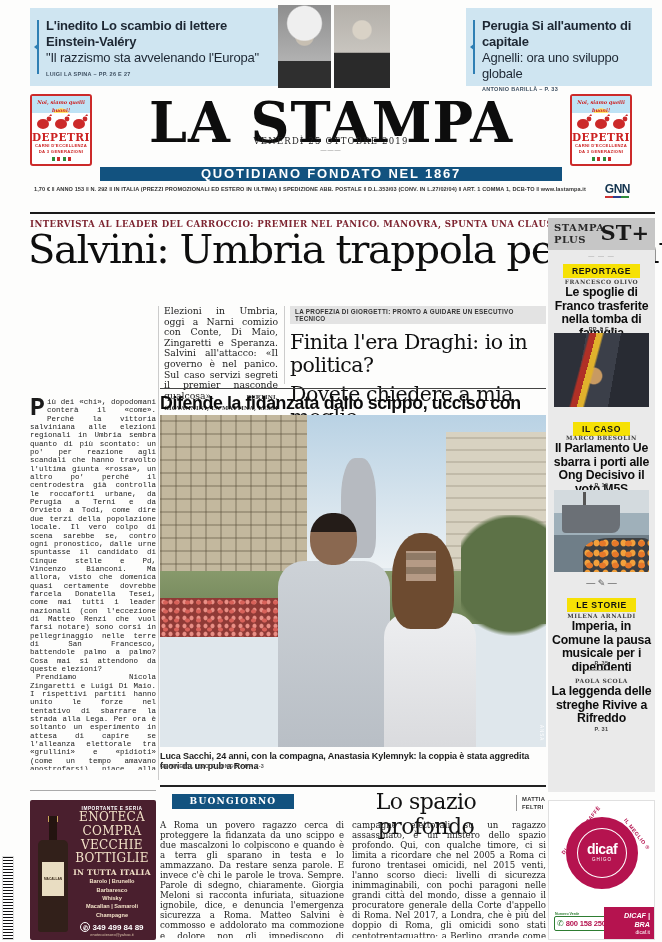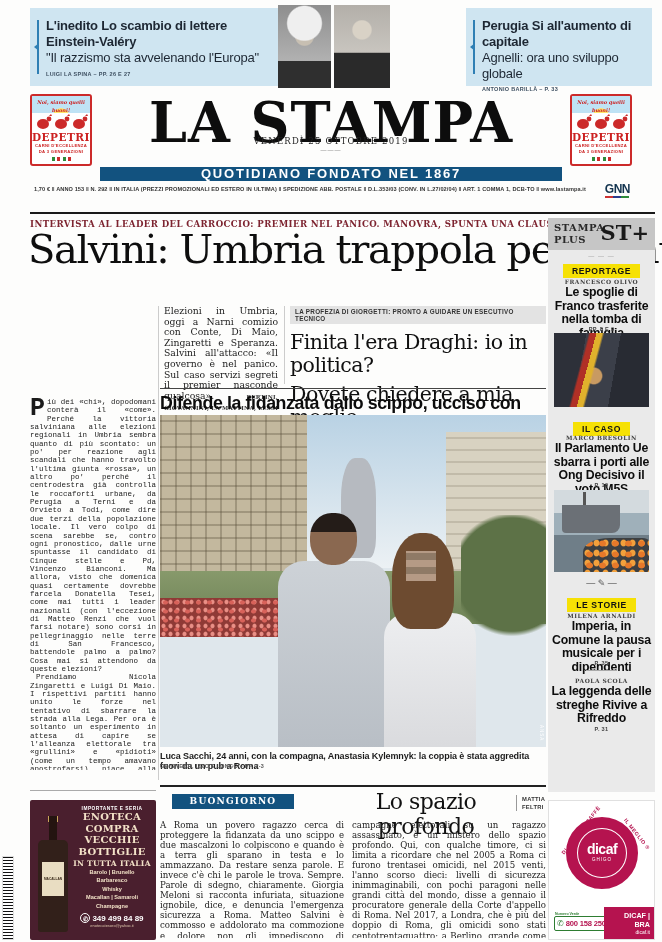--- a/index.html
+++ b/index.html
@@ -166,28 +166,28 @@
   .dc-core .dsub { font-size:4.5px; letter-spacing:1px; }
   .dc-arc { position:absolute; color:#b5134f; font-weight:bold; font-size:5.2px; letter-spacing:.6px; }
   .dc-arc1 { left:2px; top:26px; transform:rotate(-52deg); }
   .dc-arc2 { right:-2px; top:30px; transform:rotate(52deg); }
   .dc-phone { position:absolute; left:5px; bottom:8px; width:56px; height:15px; background:#fff; border:1px solid #2e7d32;
       border-radius:2px; display:flex; align-items:center; gap:2px; padding:0 2px; }
   .dc-phone .pglyph { color:#2e7d32; font-size:8px; }
   .dc-phone .pnum { color:#b5134f; font-weight:800; font-size:7.6px; letter-spacing:-0.2px; }
   .dc-phone-label { position:absolute; left:6px; bottom:23px; font-size:3.6px; color:#2e7d32; font-weight:bold; }
   .dc-foot { position:absolute; right:0; bottom:0; width:50px; height:32px; background:#b5134f; color:#fff; padding:4px 4px; text-align:right; }
-  .dc-foot .f1 { font-weight:800; font-size:7.2px; }
+  .dc-foot .f1 { font-weight:800; font-size:7.2px;font-style:italic; }
   .dc-foot .f2 { font-size:5px; }
 
   
   .enoteca { position:absolute; left:30px; top:800px; width:126px; height:140px; background:#4a1f2e; border-radius:2px;
       color:#f3e2c8; text-align:center; overflow:hidden; padding:6px 4px 4px 42px; }
   .en-top { font-size:4.8px; font-weight:bold; letter-spacing:.5px; color:#fff; }
-  .en-big { font-family:"DejaVu Serif", serif; font-weight:bold; font-size:10px; line-height:1.15; letter-spacing:.3px; }
+  .en-big { font-family:"DejaVu Serif", serif; font-weight:normal; font-size:12px; line-height:1.15; letter-spacing:.3px; }
   .en-italia { font-family:"DejaVu Serif", serif; font-weight:bold; font-size:7.5px; margin-top:2px; letter-spacing:.3px; }
   .en-item { font-size:5.6px; line-height:1.5; font-weight:bold; }
   .en-phone { margin-top:3px; font-weight:800; font-size:8px; color:#fff; }
   .en-phone .pg { display:inline-block; border:1px solid #fff; border-radius:50%; width:10px; height:10px; line-height:10px; font-size:6px; margin-right:2px; }
   .en-mail { font-size:4px; color:#d9c2a8; }
   .bottle { position:absolute; left:8px; top:16px; width:30px; height:116px; }
   .bottle .neck { position:absolute; left:11px; top:0; width:8px; height:26px; background:#241410; }
   .bottle .cap { position:absolute; left:10px; top:0; width:10px; height:6px; background:#c9a35a; }
   .bottle .bodyb { position:absolute; left:0; top:24px; width:30px; height:92px; background:#32201a; border-radius:5px 5px 3px 3px; }
   .bottle .lab { position:absolute; left:4px; top:46px; width:22px; height:34px; background:#e9ddc2; color:#3a2a1a;

